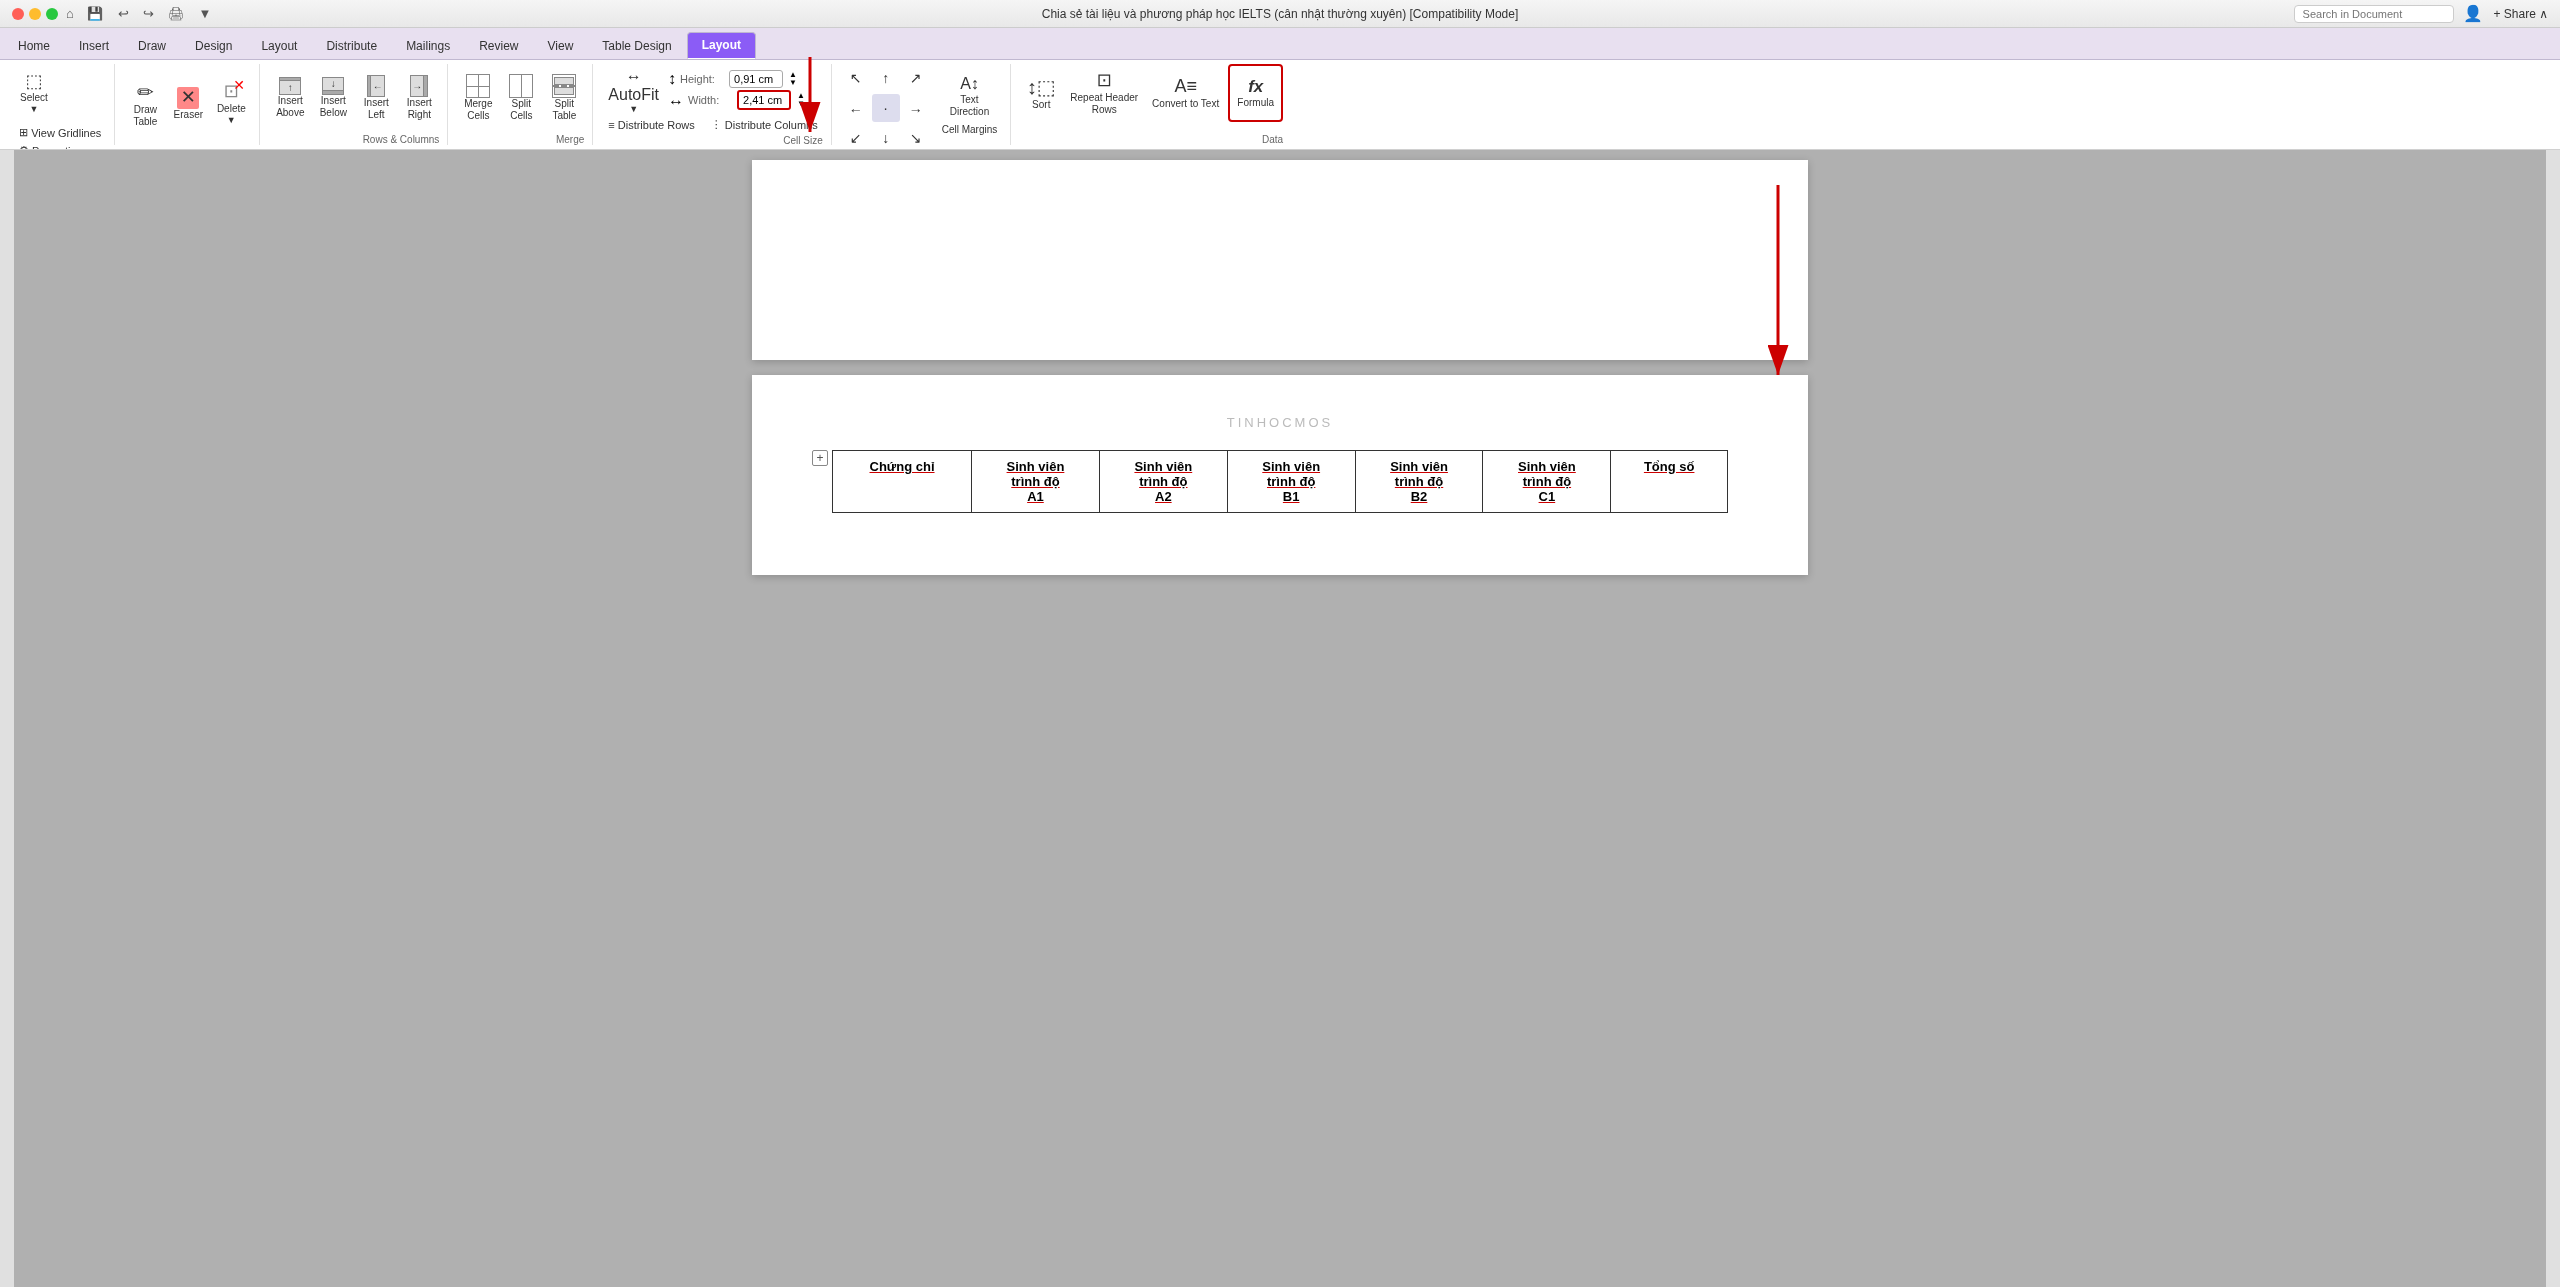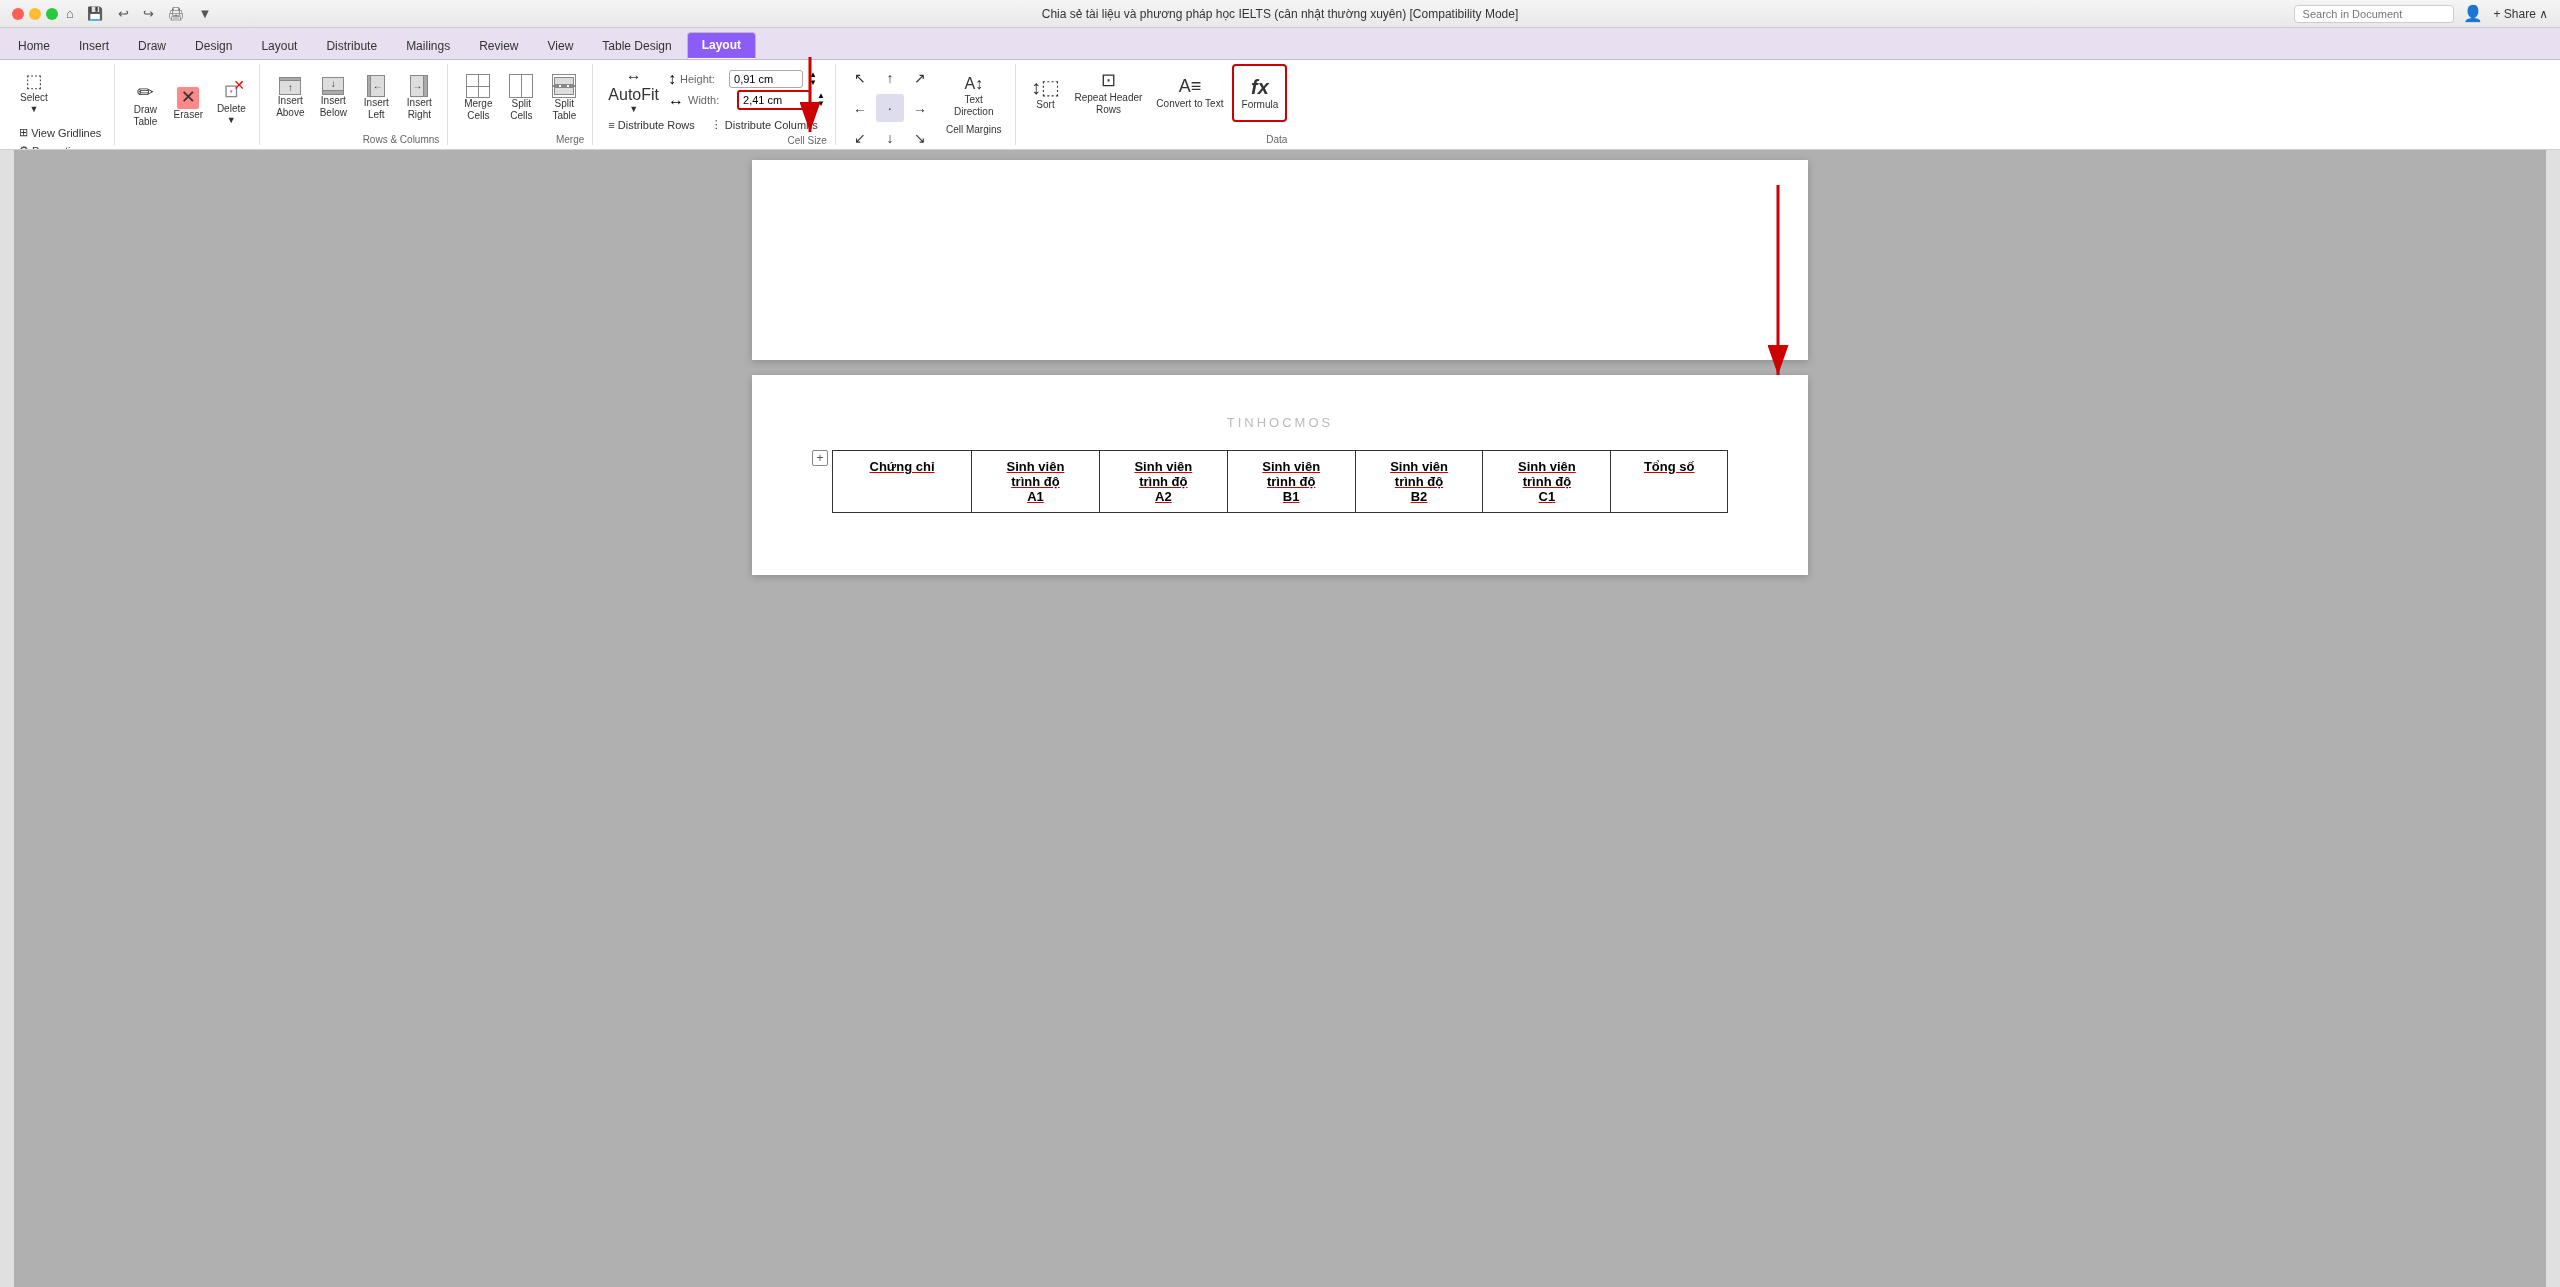--- a/index.html
+++ b/index.html
@@ -117,21 +117,21 @@
     }
 
     
     .dimensions-group { display: flex; flex-direction: column; gap: 2px; }
     .dim-row { display: flex; align-items: center; gap: 4px; font-size: 11px; }
     .dim-label { color: #666; width: 45px; }
     .dim-input {
       border: 1px solid #aaa;
       border-radius: 3px;
       padding: 2px 4px;
-      width: 74px;
+      width: 54px;
       font-size: 11px;
     }
     .dim-spinner { display: flex; flex-direction: column; }
     .dim-spinner span { font-size: 8px; cursor: pointer; line-height: 1; padding: 0 2px; }
 
     
     .main-content {
       display: flex;
       height: calc(100vh - 150px);
       overflow: hidden;
@@ -436,21 +436,21 @@
           </div>
           <div class="ribbon-btn" style="min-width:55px;">
             <div style="font-size:18px;">⊡</div>
             <div style="font-size:10px; white-space:nowrap;">Repeat Header<br>Rows</div>
           </div>
           <div class="ribbon-btn" style="position:relative;">
             <div style="font-size:18px;">A≡</div>
             <div style="font-size:10px;">Convert to Text</div>
           </div>
           <div class="ribbon-btn highlighted" style="min-width:55px; border:2px solid #cc0000;">
-            <div style="font-size:20px; font-style:italic; font-weight:bold;">fx</div>
+            <div style="font-size:17px; font-style:italic; font-weight:bold;">fx</div>
             <div>Formula</div>
           </div>
         </div>
       </div>
       <div class="ribbon-group-label">Data</div>
     </div>
   </div>
 
   <svg style="position:absolute; top:52px; left:790px; width:60px; height:100px; pointer-events:none; z-index:100;">
     <defs>

